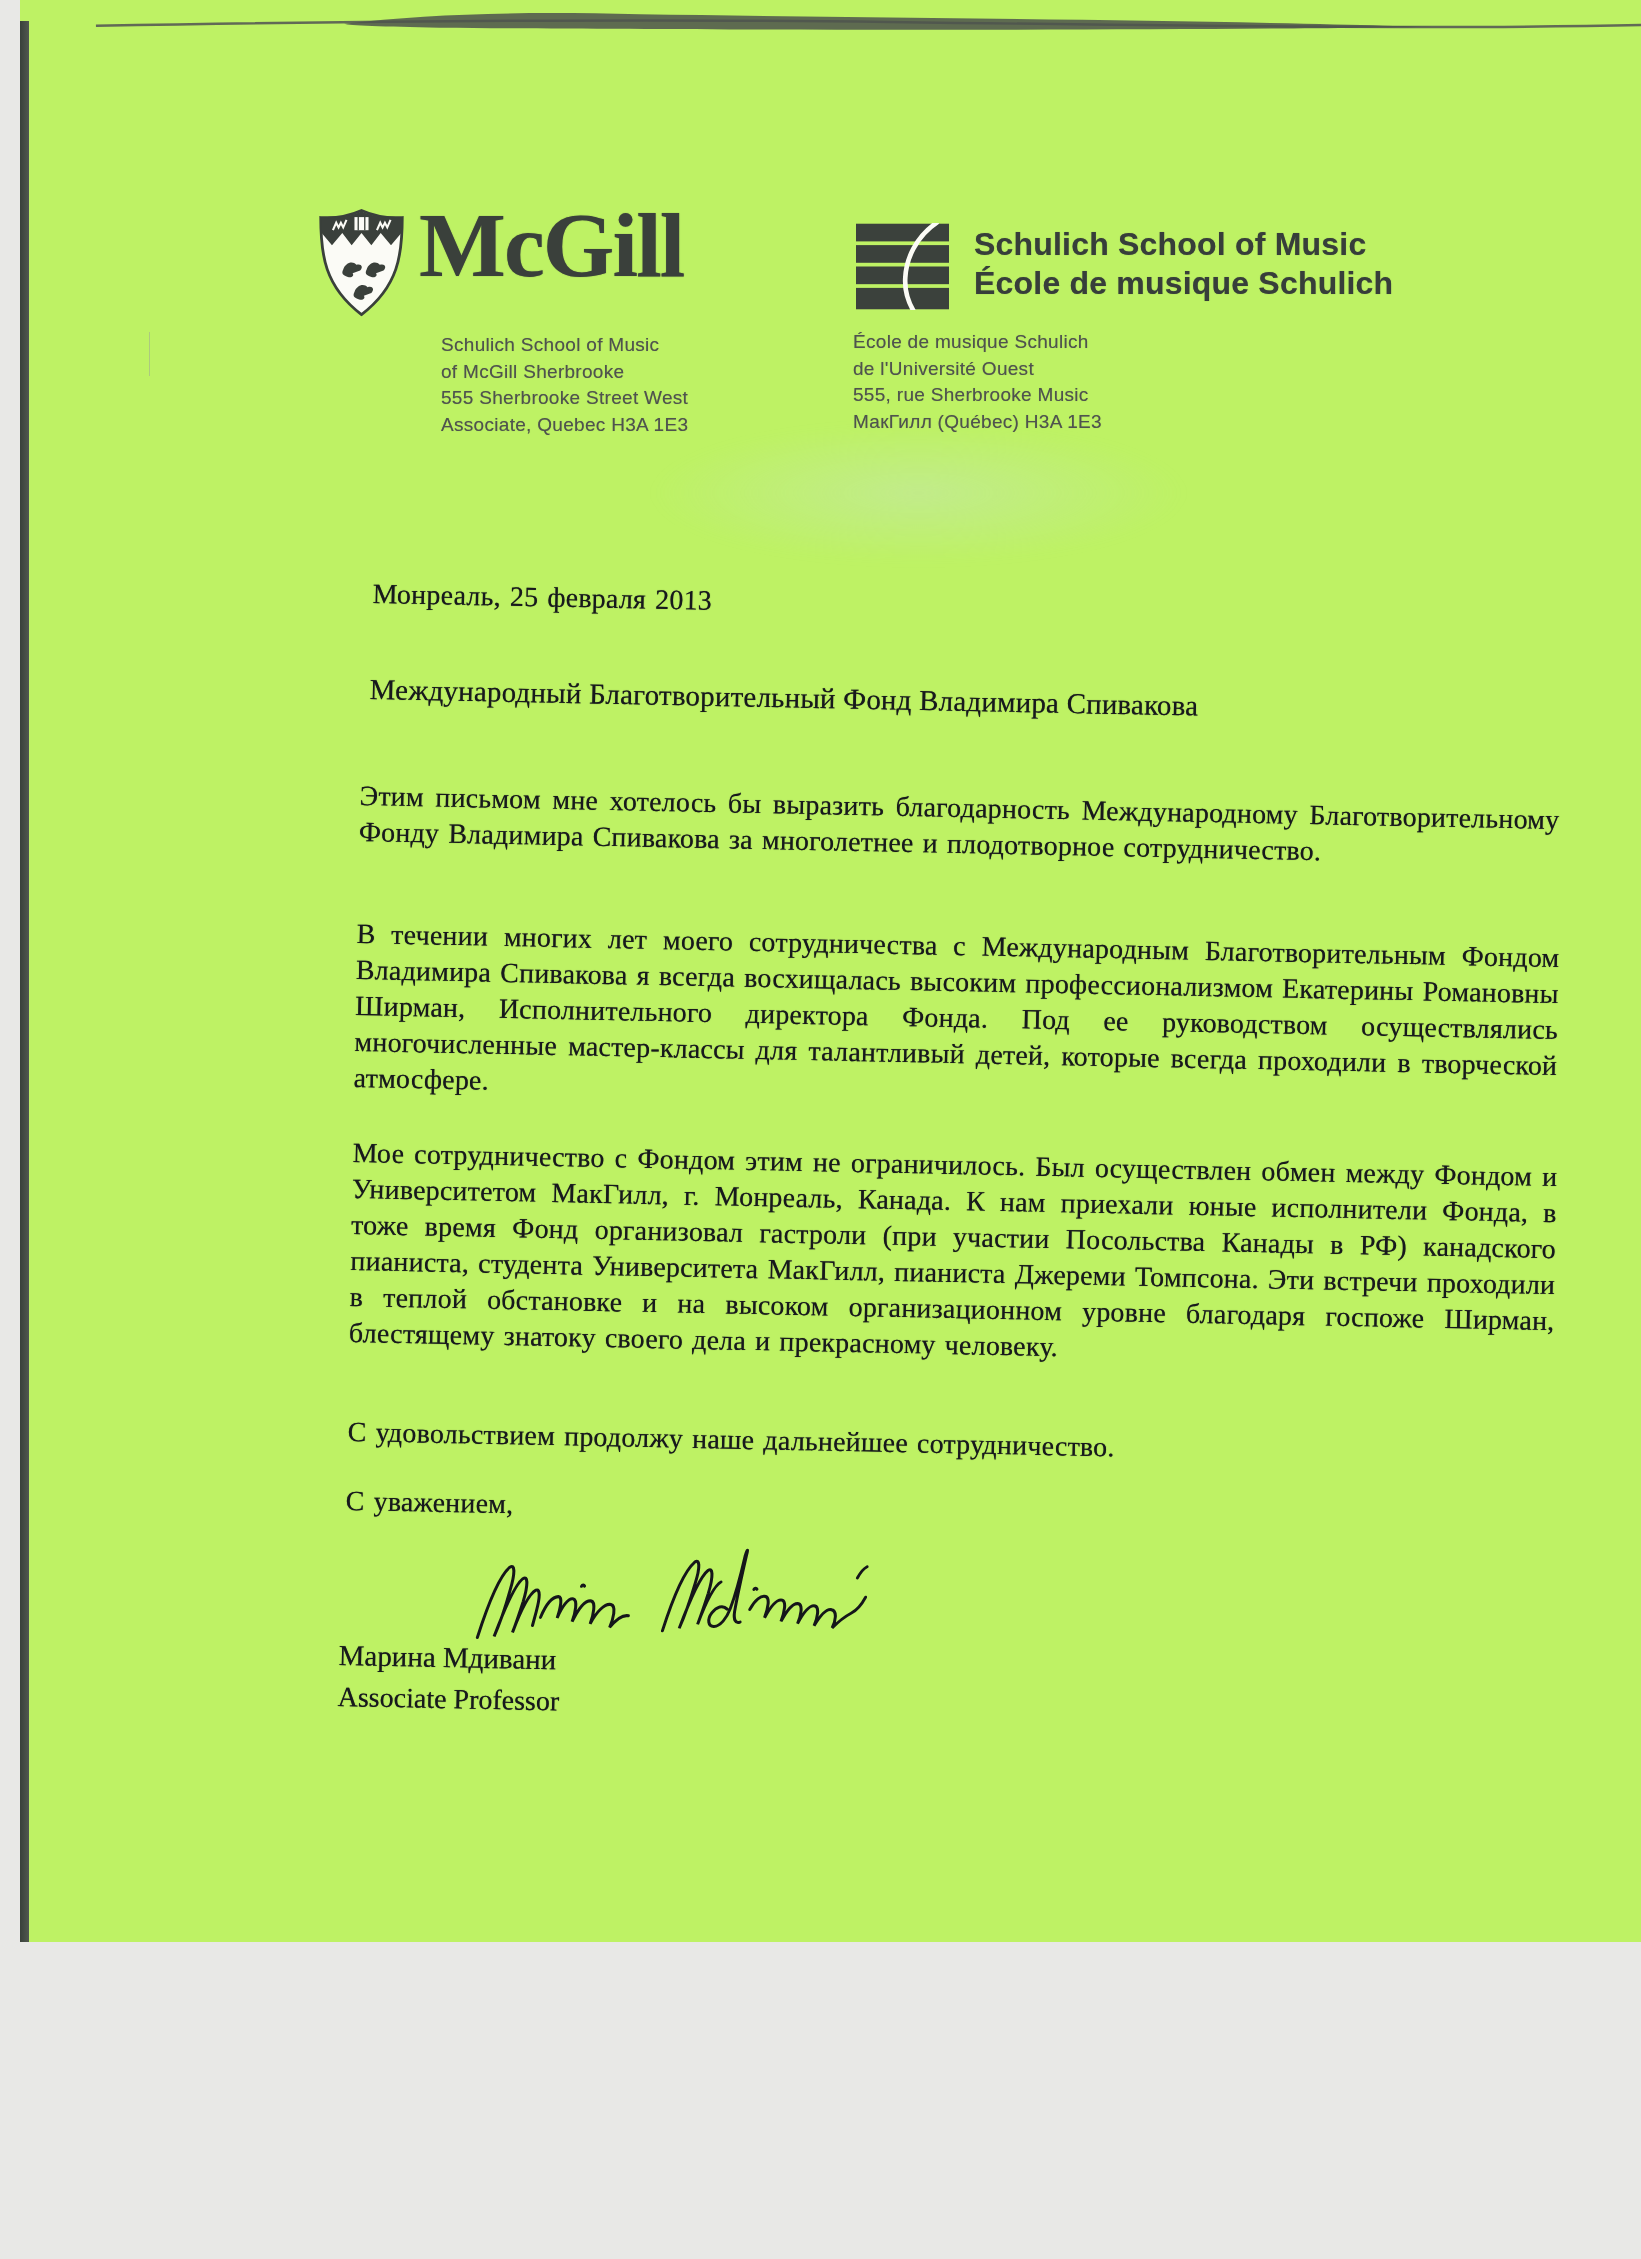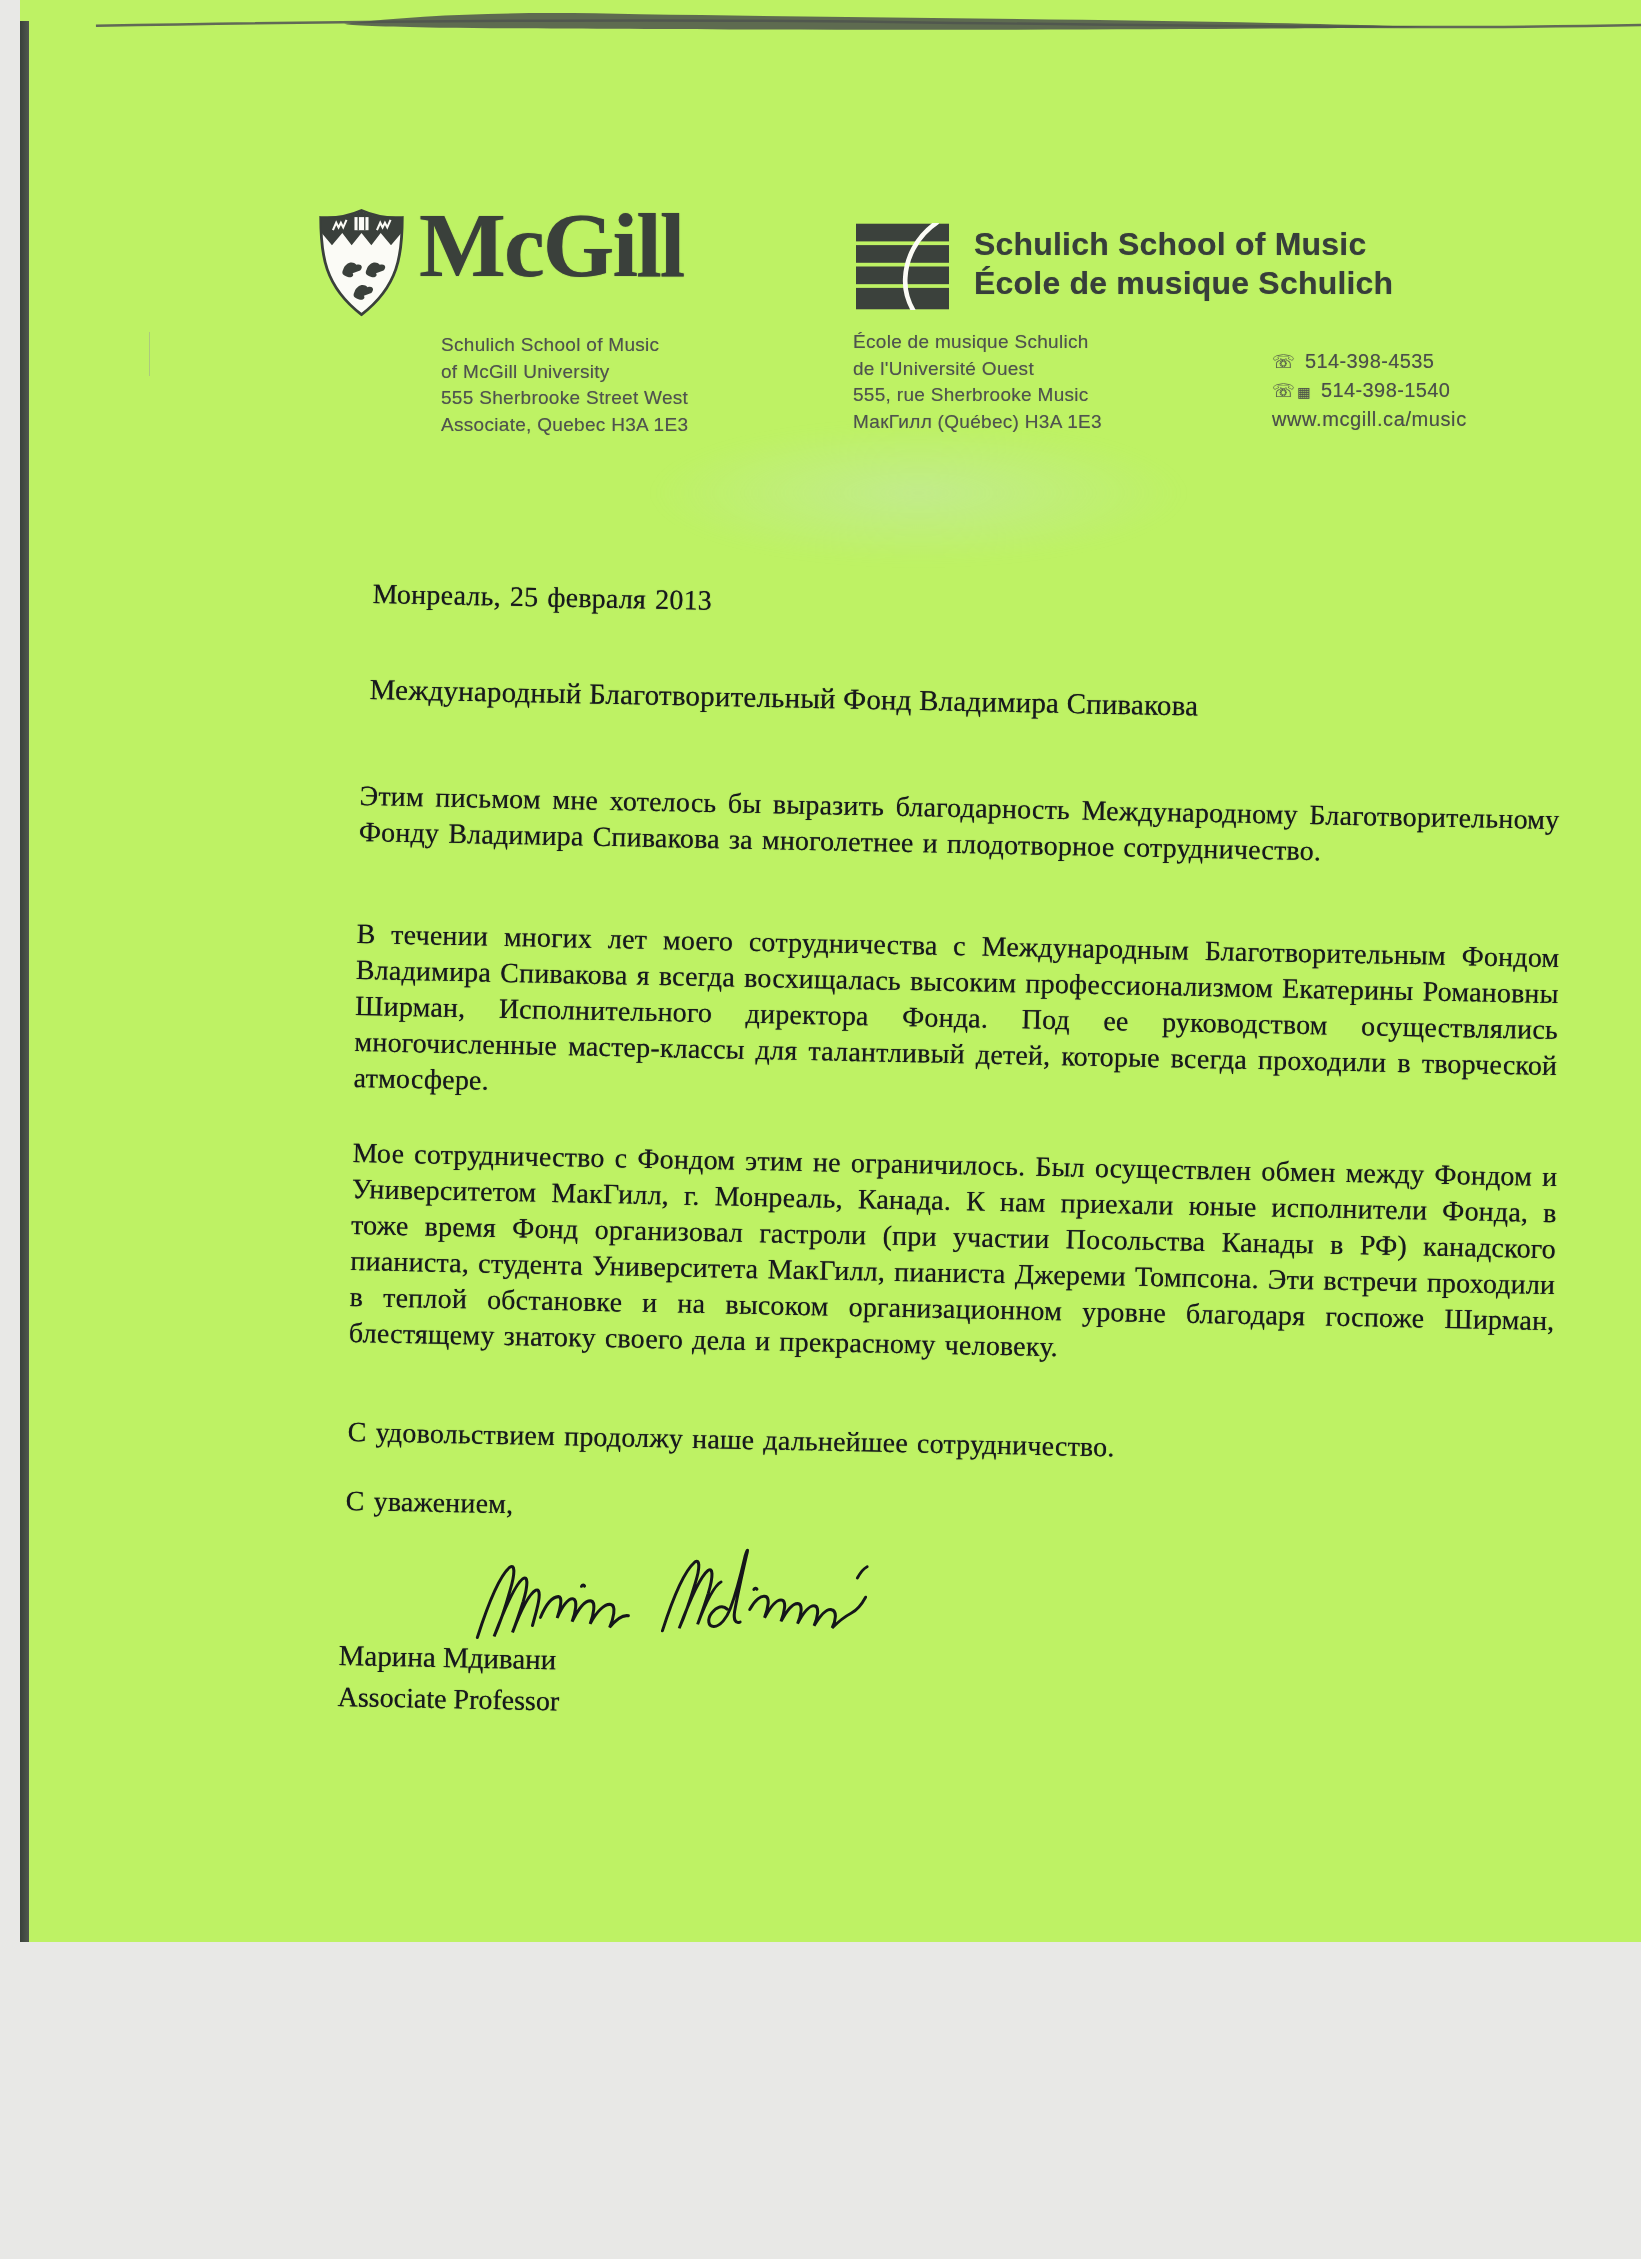--- a/index.html
+++ b/index.html
@@ -76,41 +76,32 @@
     <rect x="0" y="46" width="100" height="19" fill="#3b413c"></rect>
     <rect x="0" y="69" width="100" height="23" fill="#3b413c"></rect>
     <path d="M88,-2 C64,14 54,38 53,58 C52,74 56,84 62,94" stroke="#fbfbf6" stroke-width="5" fill="none"></path>
   </svg>
 
   <div class="abs lh-sans school-name" style="top:228px;">Schulich School of Music</div>
   <div class="abs lh-sans school-name" style="top:267px;">École de musique Schulich</div>
 
   <div class="abs lh-sans addr" style="left:421px;top:332px;">
     <div>Schulich School of Music</div>
-    <div>of McGill University</div>
+    <div>of McGill Sherbrooke</div>
     <div>555 Sherbrooke Street West</div>
     <div>Associate, Quebec H3A 1E3</div>
   </div>
 
   <div class="abs lh-sans addr" style="left:833px;top:329px;">
     <div>École de musique Schulich</div>
     <div>de l'Université Ouest</div>
     <div>555, rue Sherbrooke Music</div>
     <div>МакГилл (Québec) H3A 1E3</div>
   </div>
 
-  <div class="abs lh-sans" style="left:1252px;top:350px;">
-    <div class="contact-row">
-      <span class="contact-icon">☏</span><span>514-398-4535</span>
-    </div>
-    <div class="contact-row" style="margin-top:5.8px;">
-      <span class="contact-icon" style="margin-right:1.9px;">☏</span><span class="contact-icon" style="font-size:14.5px;">▦</span><span>514-398-1540</span>
-    </div>
-    <div class="contact-row" style="margin-top:5.8px;letter-spacing:0.6px;">www.mcgill.ca/music</div>
-  </div>
 
   <div class="abs ink bodytext tilt" style="left:353px;top:576px;">Монреаль, 25 февраля 2013</div>
 
   <div class="abs ink tilt" style="left:350px;top:673px;font-size:29px;letter-spacing:0.2px;">Международный Благотворительный Фонд Владимира Спивакова</div>
 
   <p class="abs ink bodytext para tilt" style="left:340px;top:778px;width:1200px;margin:0;">Этим письмом мне хотелось бы выразить благодарность Международному Благотворительному Фонду Владимира Спивакова за многолетнее и плодотворное сотрудничество.</p>
 
   <p class="abs ink bodytext para tilt" style="left:337px;top:916px;width:1203px;margin:0;">В течении многих лет моего сотрудничества с Международным Благотворительным Фондом Владимира Спивакова я всегда восхищалась высоким профессионализмом Екатерины Романовны Ширман, Исполнительного директора Фонда. Под ее руководством осуществлялись многочисленные мастер-классы для талантливый детей, которые всегда проходили в творческой атмосфере.</p>
 
   <p class="abs ink bodytext para tilt" style="left:333px;top:1135px;width:1205px;margin:0;">Мое сотрудничество с Фондом этим не ограничилось. Был осуществлен обмен между Фондом и Университетом МакГилл, г. Монреаль, Канада. К нам приехали юные исполнители Фонда, в тоже время Фонд организовал гастроли (при участии Посольства Канады в РФ) канадского пианиста, студента Университета МакГилл, пианиста Джереми Томпсона. Эти встречи проходили в теплой обстановке и на высоком организационном уровне благодаря госпоже Ширман, блестящему знатоку своего дела и прекрасному человеку.</p>

